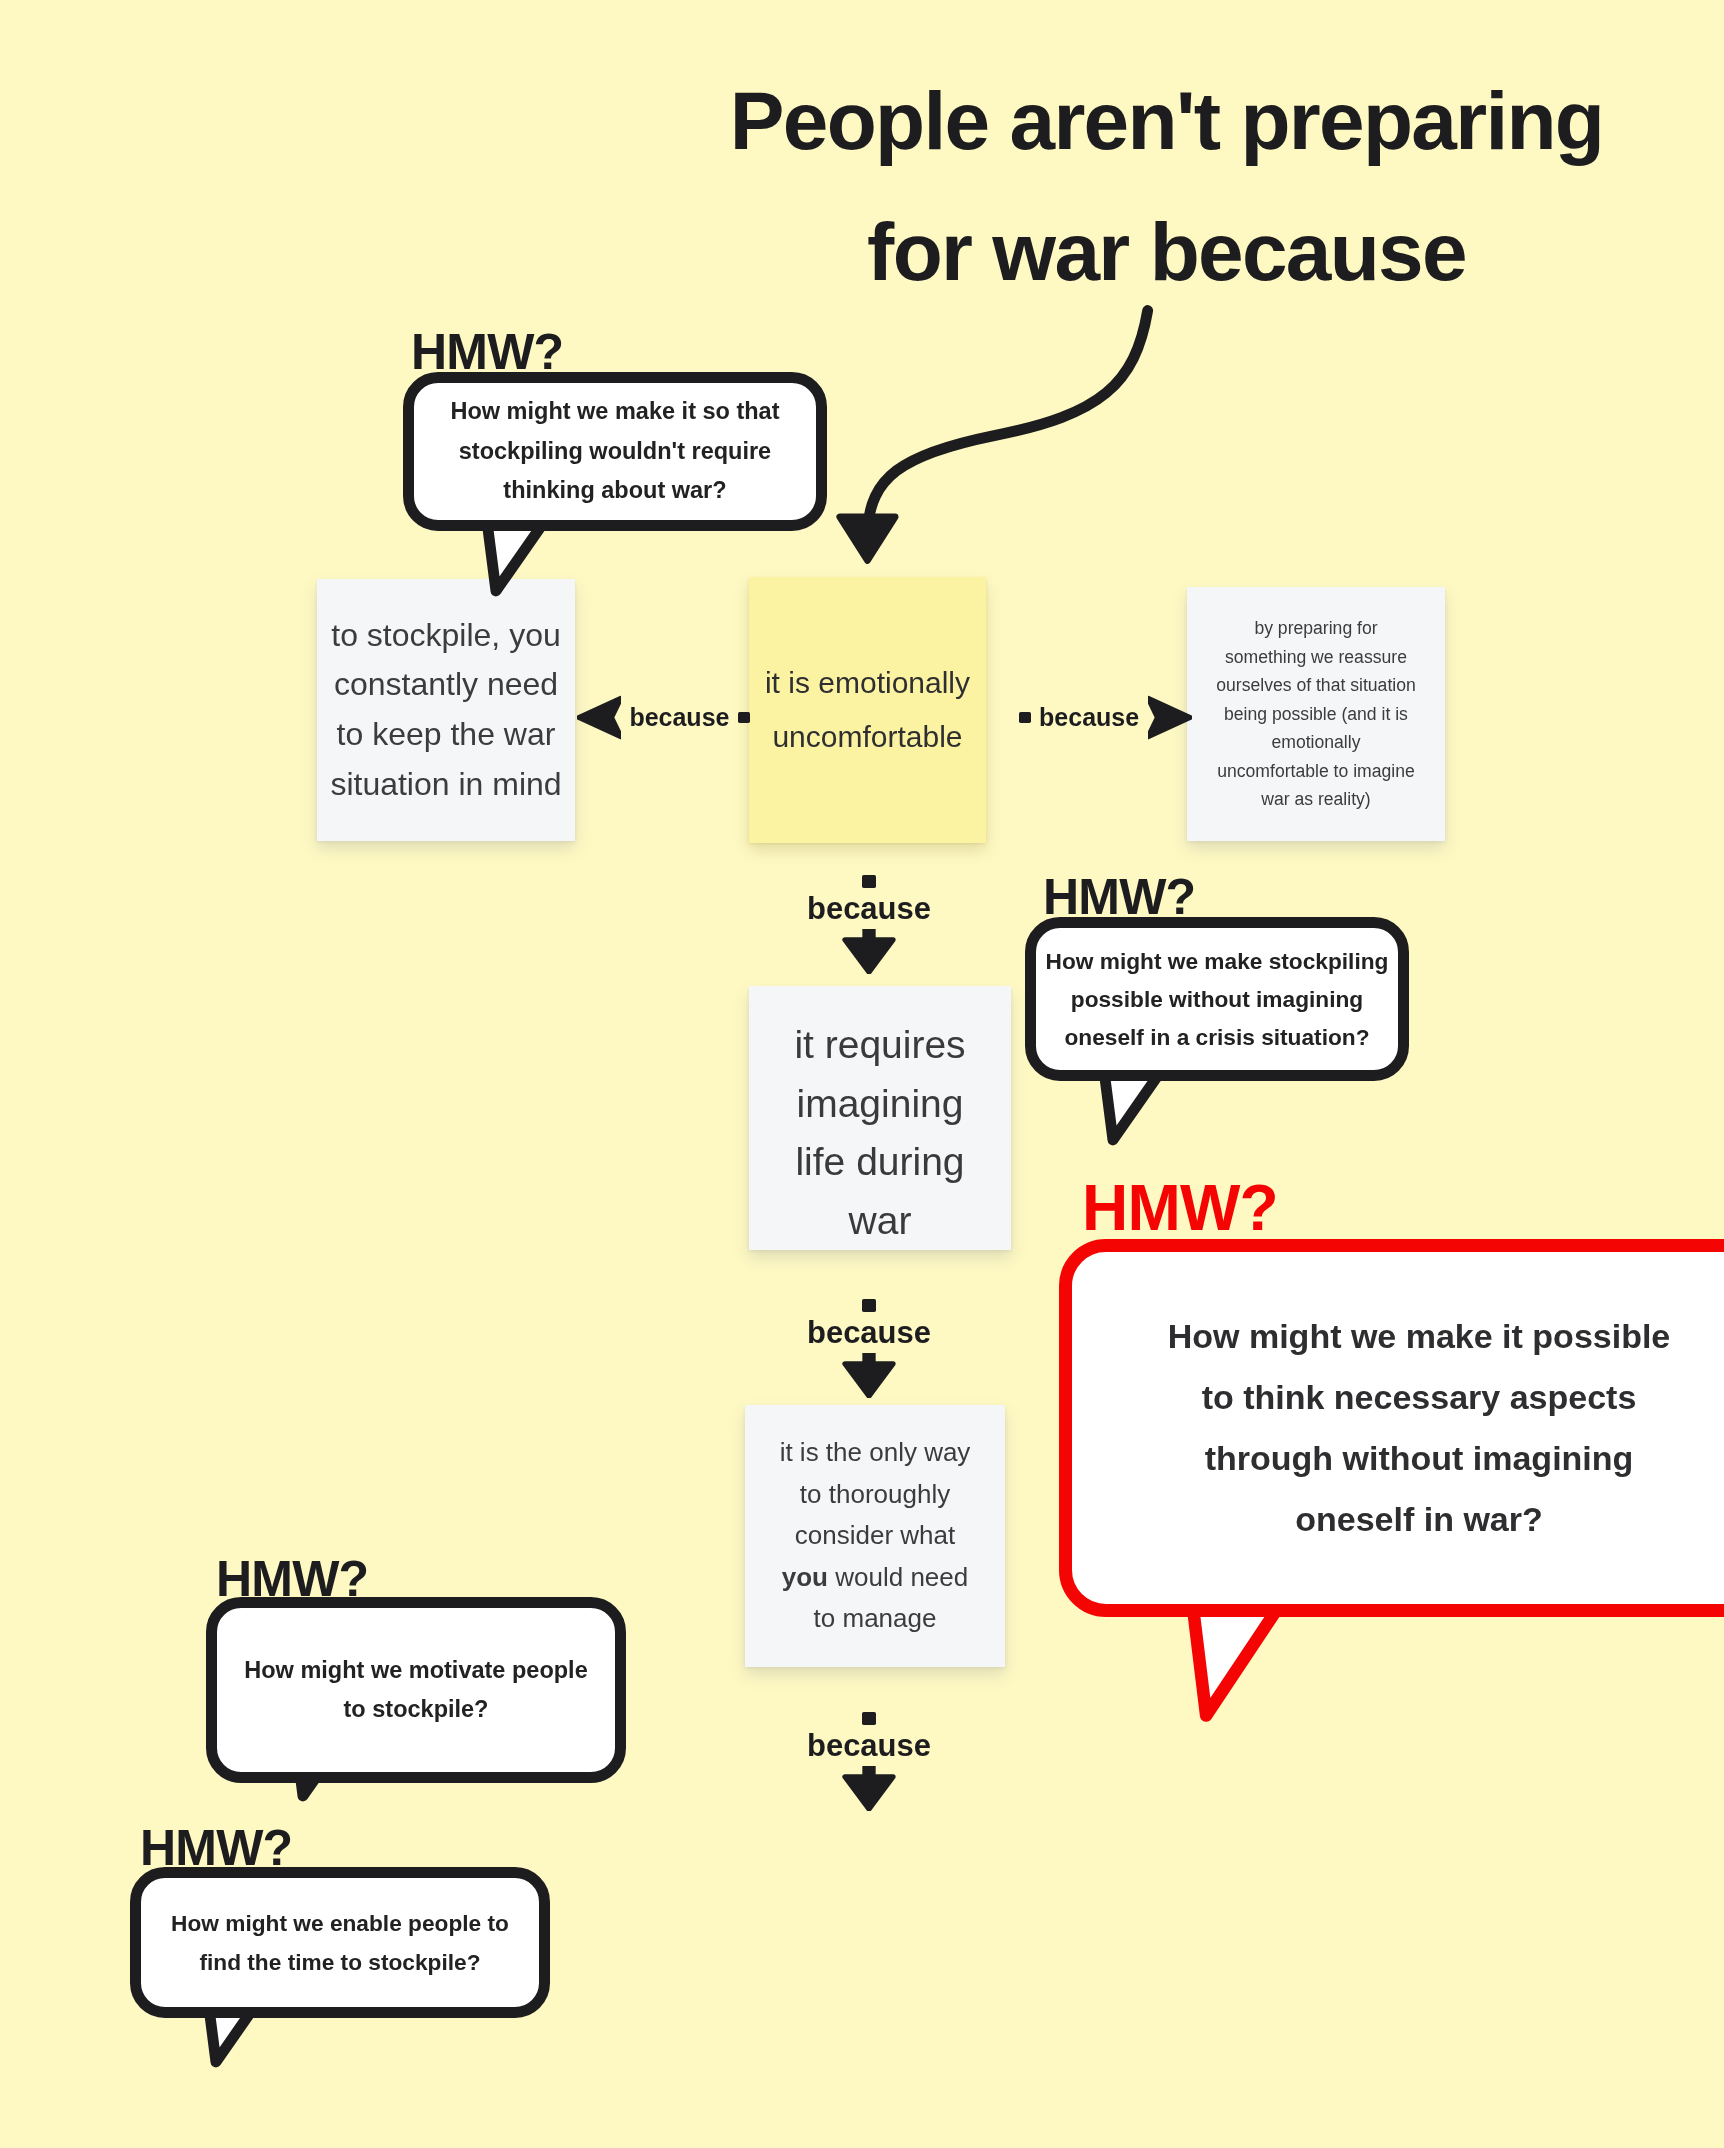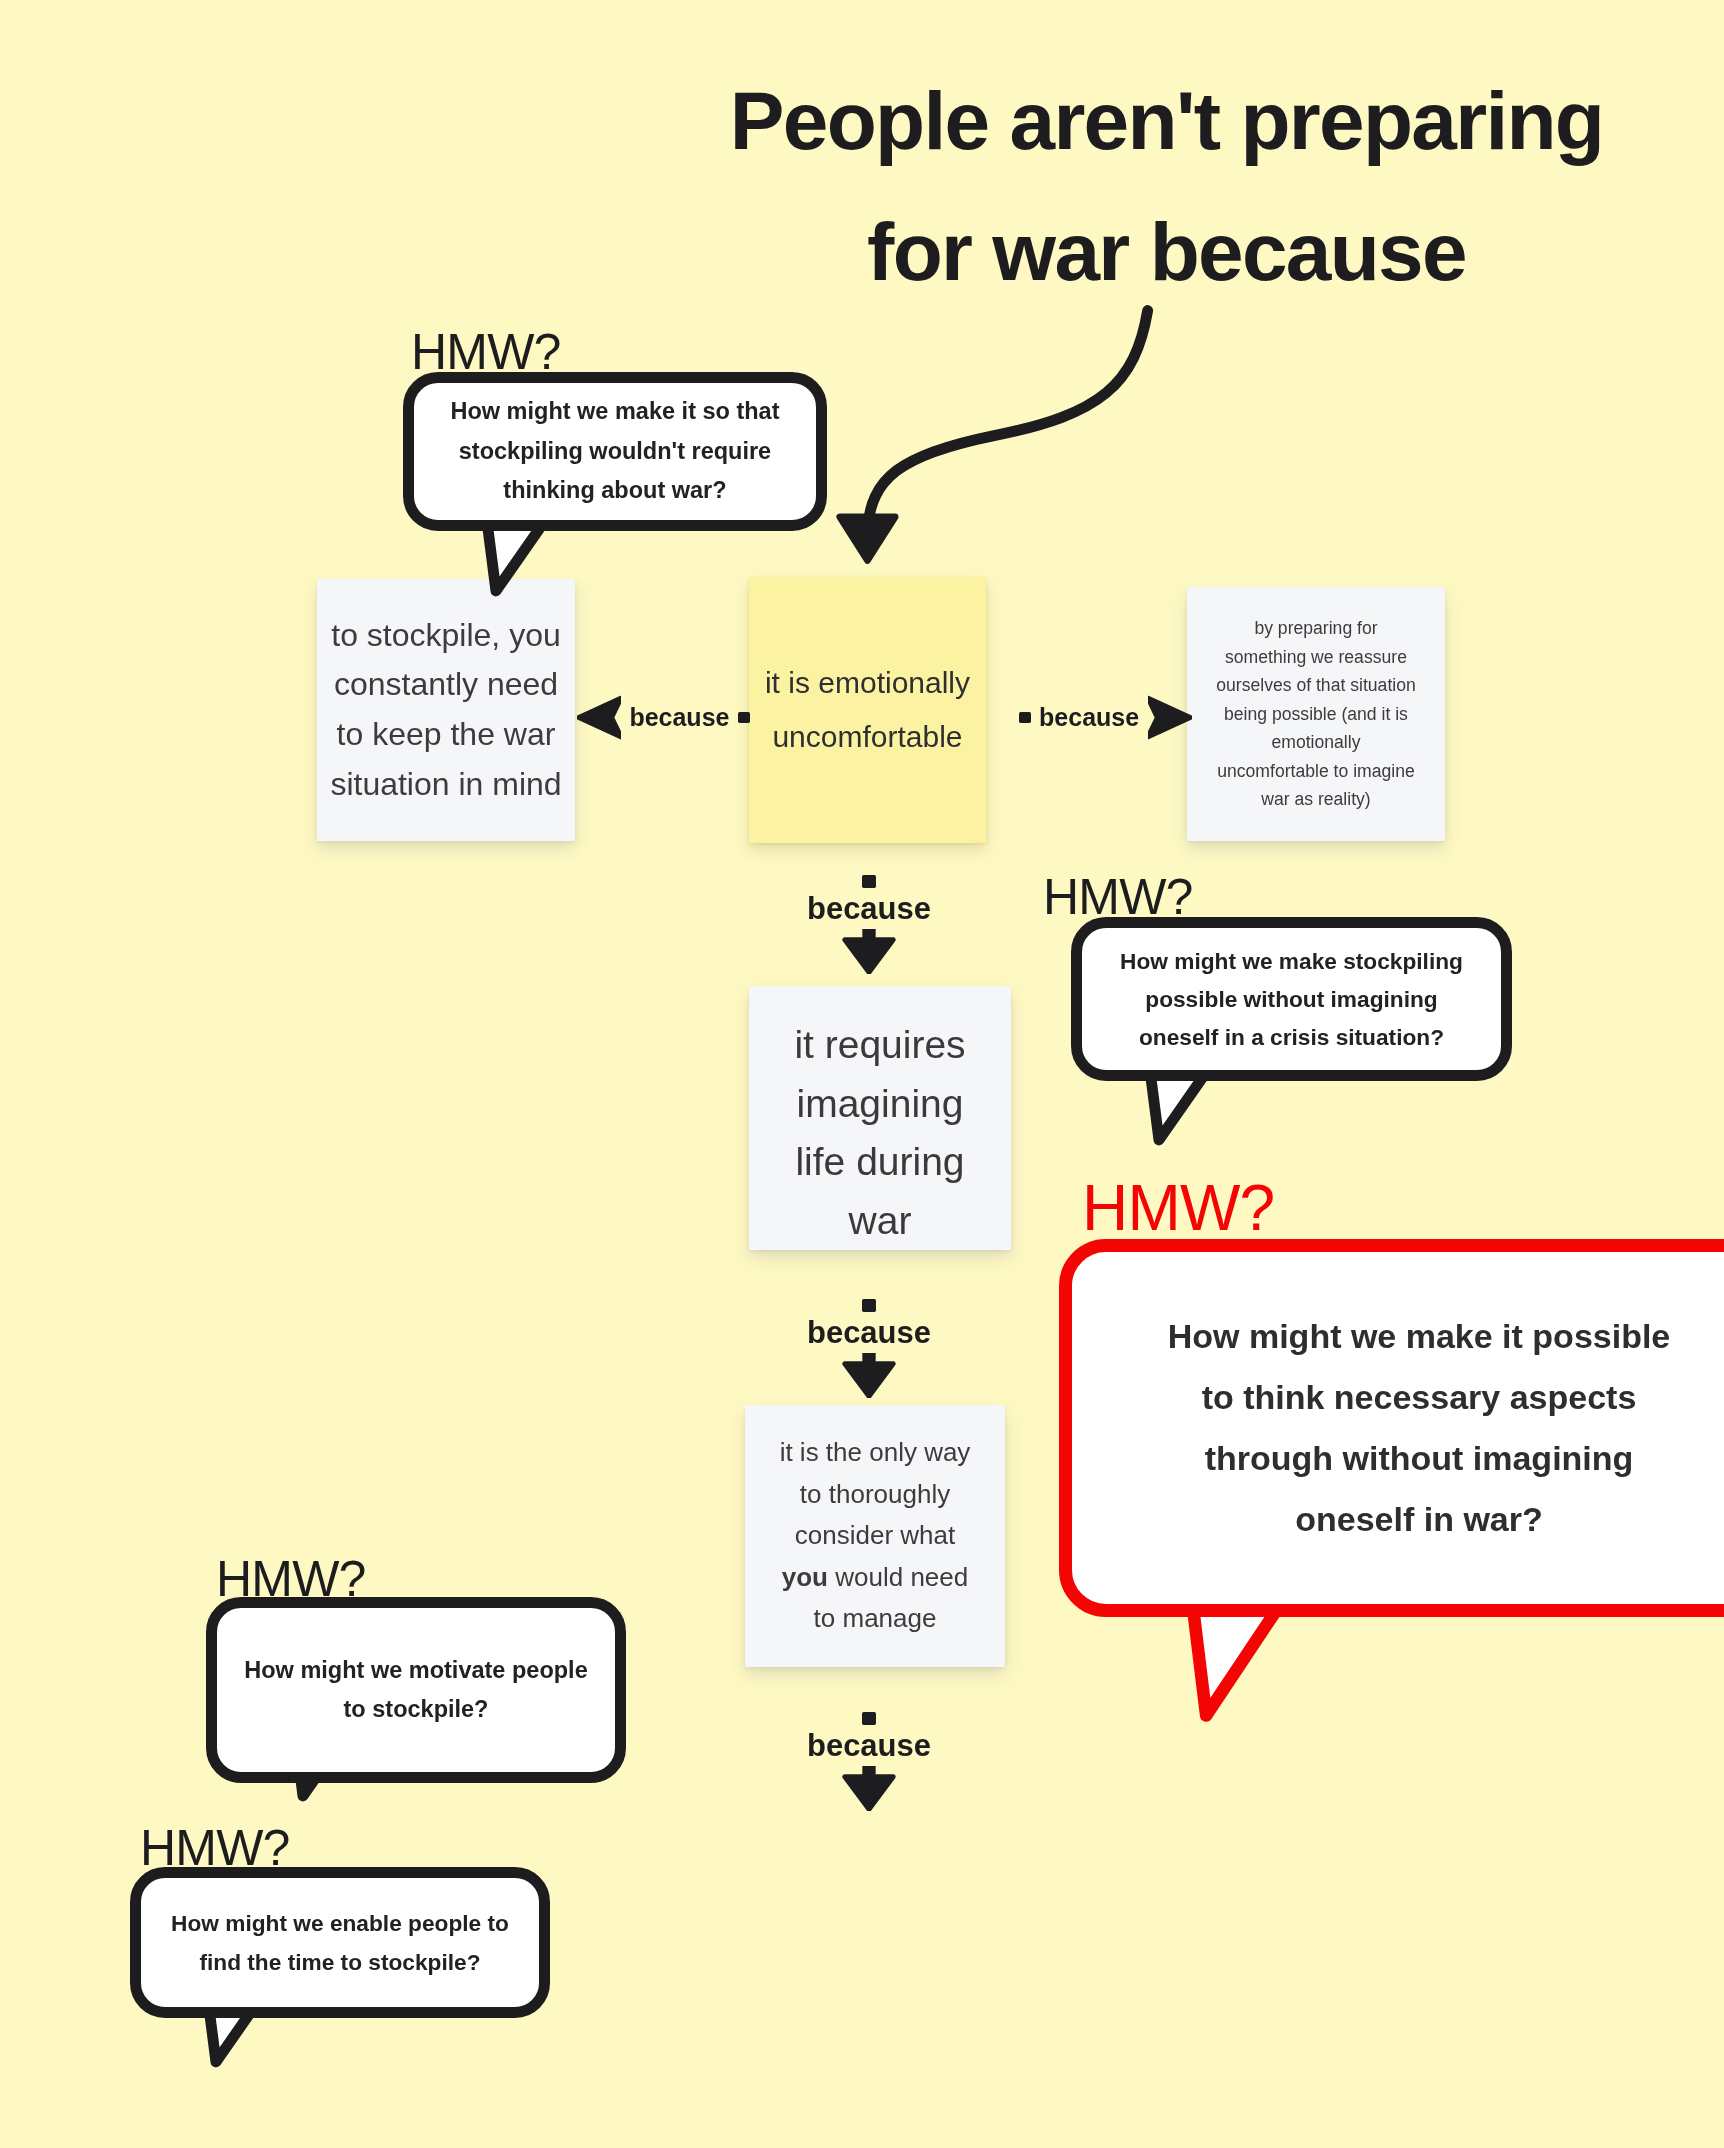--- a/index.html
+++ b/index.html
@@ -21,21 +21,21 @@
   .note-yellow{background:var(--sticky_yellow);box-shadow:0 8.4px 15px rgba(160,150,80,.28),0 1.7px 3.4px rgba(150,140,70,.18);}
 
   .bubble{position:absolute;}
   .bubble-body{position:absolute;inset:0;background:#fff;border:11.7px solid var(--ink);border-radius:35px;
         display:flex;align-items:center;justify-content:center;text-align:center;
         font-weight:700;color:#222;}
   .bubble-body .tl{display:block;white-space:nowrap;}
   .bubble-red .bubble-body{border:13.4px solid var(--red);border-radius:47px;color:#2e2e30;}
   .tail{position:absolute;pointer-events:none;}
 
-  .hmw{position:absolute;font-size:50px;font-weight:400;color:var(--ink);letter-spacing:-0.8px;white-space:nowrap;}
+  .hmw{position:absolute;font-size:50px;font-weight:700;color:var(--ink);letter-spacing:-0.8px;white-space:nowrap;}
   .hmw-red{color:var(--red);font-size:64px;}
 
   .hgroup{position:absolute;display:flex;align-items:center;gap:8.4px;}
   .vgroup{position:absolute;display:flex;flex-direction:column;align-items:center;width:134px;margin-left:-67px;}
   .blabel{font-weight:700;color:var(--ink);font-size:25px;white-space:nowrap;}
   .vgroup .blabel{font-size:31px;margin:3.4px 0 1.7px 0;}
   .dash{background:var(--ink);border-radius:1.7px;display:inline-block;}
   .dash-h{width:11.7px;height:11.7px;}
   .dash-v{width:13.4px;height:12.6px;}
 
@@ -158,21 +158,21 @@
     <div class="bubble-body" style="font-size:23.5px;line-height:1.68;">
         <div>
           <span class="tl">How might we make it so that</span>
           <span class="tl">stockpiling wouldn't require</span>
           <span class="tl">thinking about war?</span>
         </div>
       </div>
   </div>
 
   <span class="hmw" style="left:1043px;top:868px;">HMW?</span>
-  <div class="bubble" style="left:1071px;top:917px;width:441px;height:164px;">
+  <div class="bubble" style="left:1025px;top:917px;width:384px;height:164px;">
     <svg class="tail" style="left:67px;top:137px;" width="92" height="96" viewBox="0 0 110 115">
       <polygon points="14,0 92,0 25,100" fill="#ffffff"></polygon>
       <path d="M12,2 L25,103 L94,4" fill="none" stroke="#1d1d1f" stroke-width="13" stroke-linecap="round" stroke-linejoin="round"></path>
     </svg>
     <div class="bubble-body" style="font-size:22.7px;line-height:1.68;">
         <div>
           <span class="tl">How might we make stockpiling</span>
           <span class="tl">possible without imagining</span>
           <span class="tl">oneself in a crisis situation?</span>
         </div>

